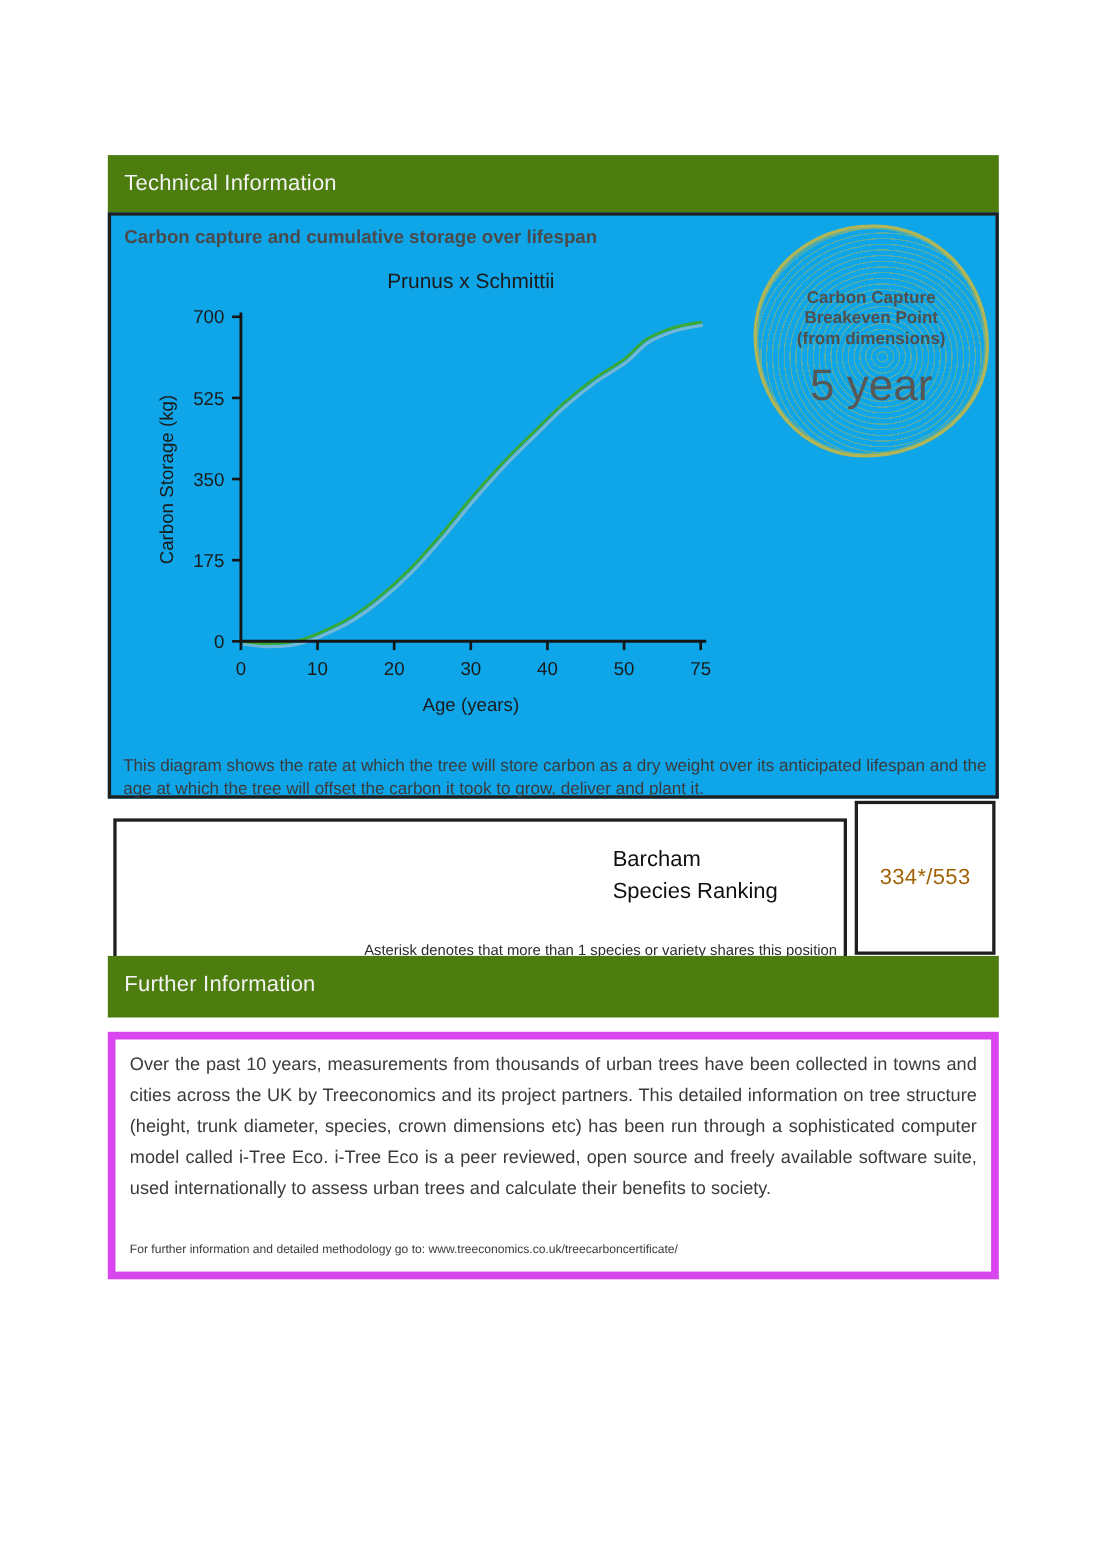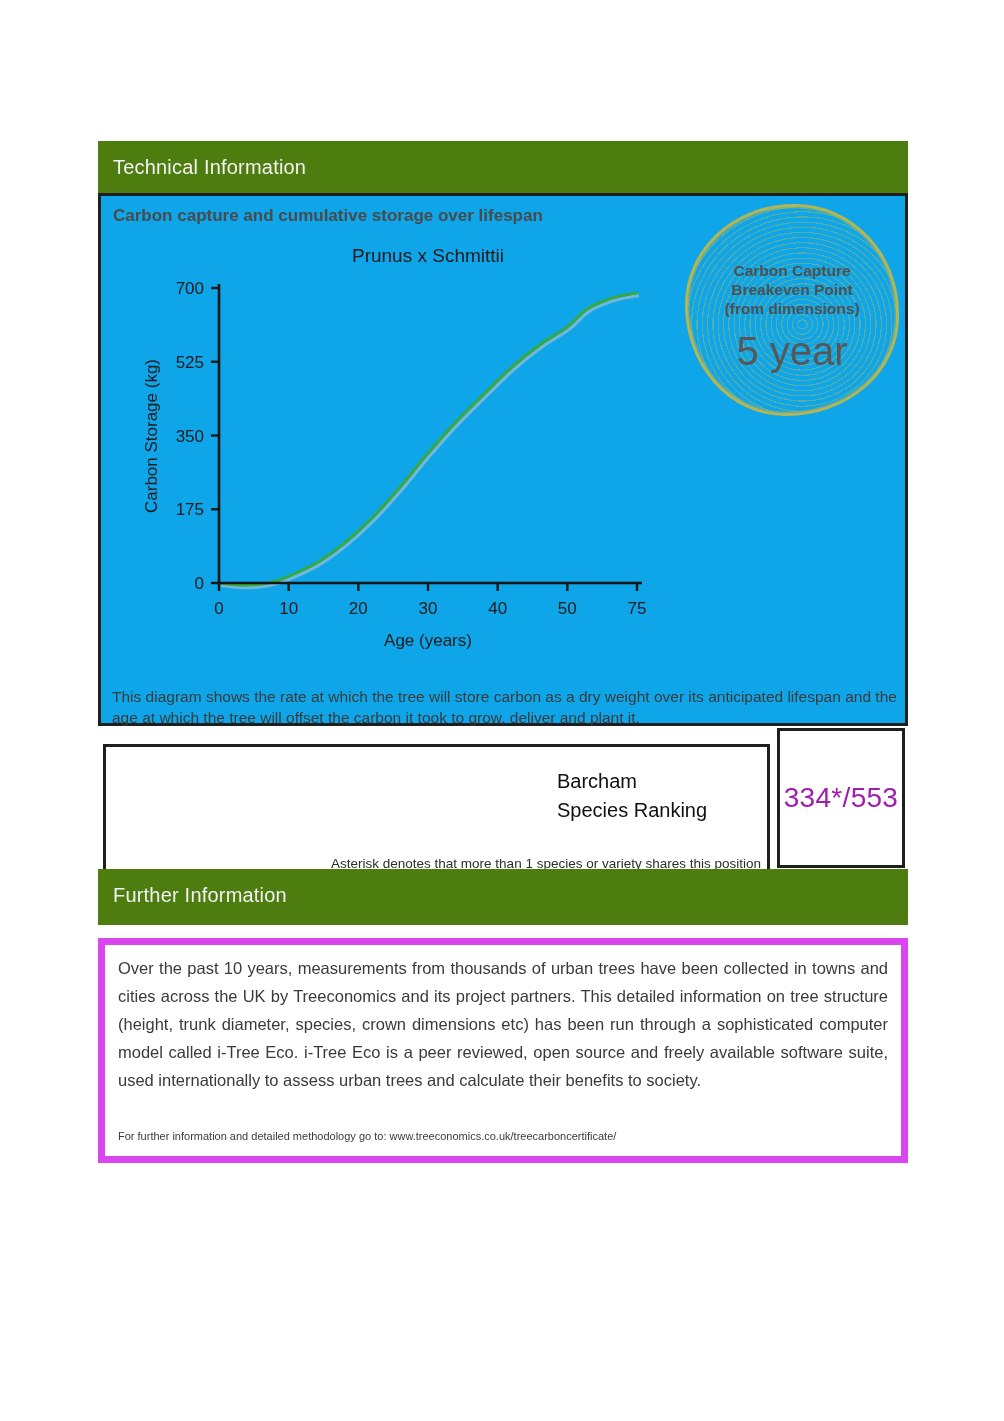--- a/index.html
+++ b/index.html
@@ -31,21 +31,21 @@
 
   .cdesc{position:absolute;left:11px;top:478px;width:786px;font-size:15.5px;color:#3b3b3b;line-height:1.34;margin-top:13px;}
 
   #rankrow{top:728px;height:140px;}
   .rleft{position:absolute;left:5px;top:16px;width:667px;height:140px;border:3px solid #1f1f1f;
          box-sizing:border-box;background:#fff;}
   .rlabel{position:absolute;left:451px;top:20px;font-size:20px;color:#101010;line-height:29px;}
   .rnote{position:absolute;right:6px;bottom:10px;font-size:13.5px;color:#2d2d2d;}
   .rright{position:absolute;left:679px;top:0;width:128px;height:140px;border:3px solid #1f1f1f;
           box-sizing:border-box;background:#fff;display:flex;align-items:center;justify-content:center;}
-  .rval{font-size:28px;color:#a21caf;letter-spacing:.3px;}
+  .rval{font-size:20px;color:#a16207;letter-spacing:.3px;}
 
   #infobox{top:938px;height:225px;border:7px solid #d946ef;background:#fff;
            padding:9px 13px;color:#3a3a3a;}
   .ipar{font-size:16.5px;line-height:28px;text-align:justify;margin:0;}
   .ilink{font-size:11px;line-height:28px;margin:28px 0 0 0;}
 </style>
 </head>
 <body>
 
 <div class="page">

